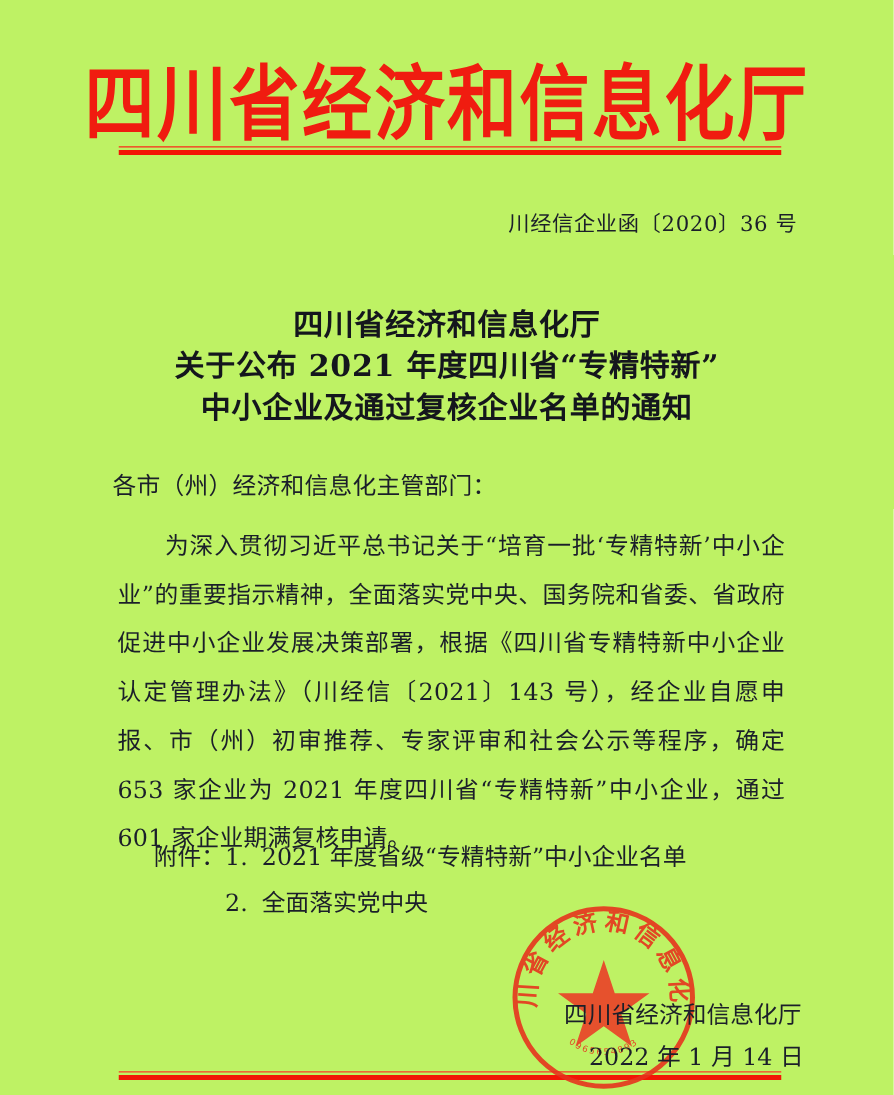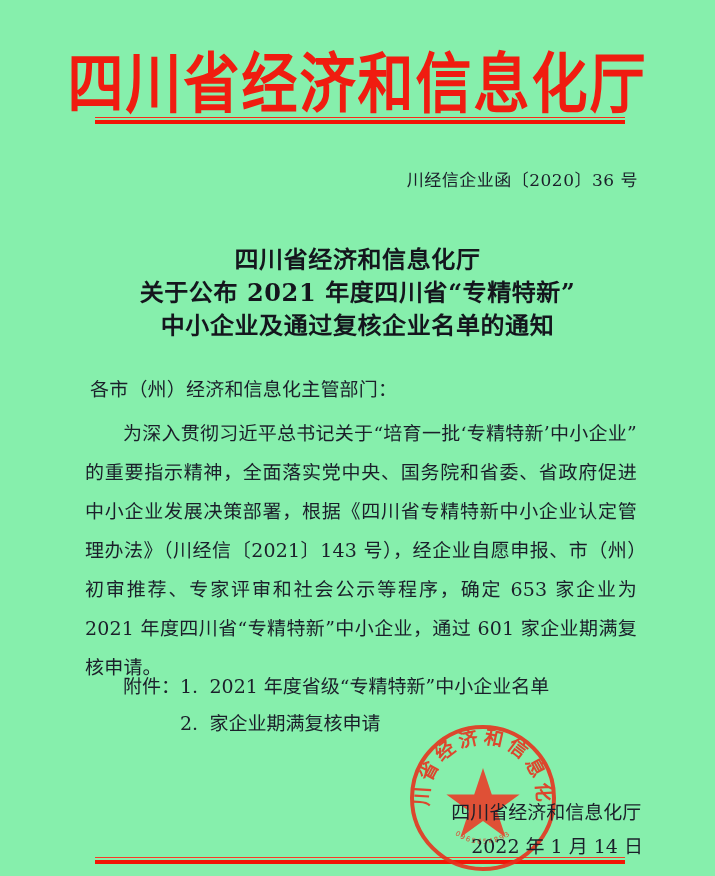--- a/index.html
+++ b/index.html
@@ -14,21 +14,21 @@
     position: relative;
     overflow: hidden;
     font-family: "DejaVu Serif", "Liberation Serif", serif;
     color: #1b1f2a;
     -webkit-font-smoothing: antialiased;
   }
 
   .page {
     position: absolute;
     inset: 0;
-    background: #86efac;
+    background: #bef264;
   }
 
   
   .masthead {
     position: absolute;
     left: 0;
     right: 0;
     top: 46px;
     text-align: center;
   }
@@ -105,21 +105,21 @@
     letter-spacing: 0.2px;
   }
   .p-flush {
     text-align: justify;
     text-align-last: left;
     margin: 5px;
   }
   .p-indent {
     text-align: justify;
     text-align-last: left;
-    margin: 0;
+    margin: 9px;
     text-indent: 2em;
   }
 
   
   .attachments {
     position: absolute;
     left: 85px;
     width: 552px;
     top: 668px;
     font-size: 19px;
@@ -210,21 +210,21 @@
 
   <div class="attachments">
     <div class="attach-row">
       <span class="attach-label">附件：</span>
       <span class="attach-num">1.</span>
       <span>2021 年度省级“专精特新”中小企业名单</span>
     </div>
     <div class="attach-row sub">
       <span class="attach-label">附件：</span>
       <span class="attach-num">2.</span>
-      <span>家企业期满复核申请</span>
+      <span>全面落实党中央</span>
     </div>
   </div>
 
   <div class="seal">
     <svg viewBox="0 0 148 148" width="148" height="148" aria-hidden="true">
       <defs>
         <path id="sealArc" d="M 20,74 A 54,54 0 0 1 128,74" fill="none"></path>
         <path id="sealArcBottom" d="M 28,74 A 46,46 0 0 0 120,74" fill="none"></path>
       </defs>
       <circle cx="74" cy="74" r="71" fill="none" stroke="#e8301c" stroke-width="4"></circle>

